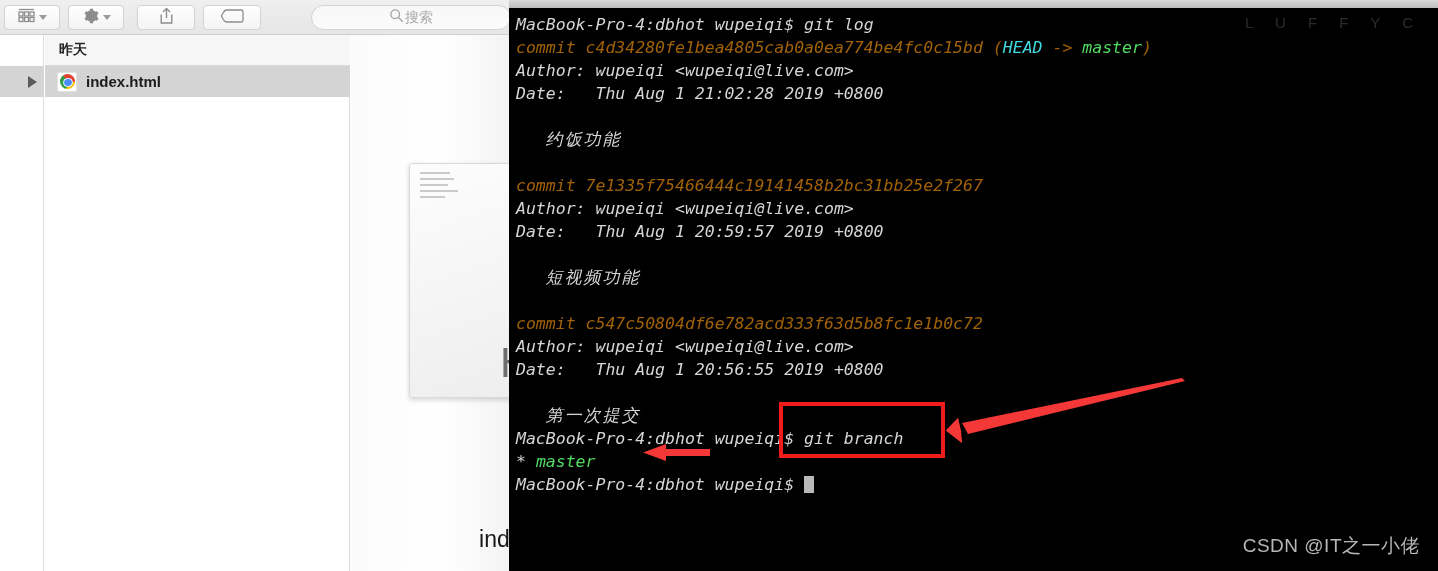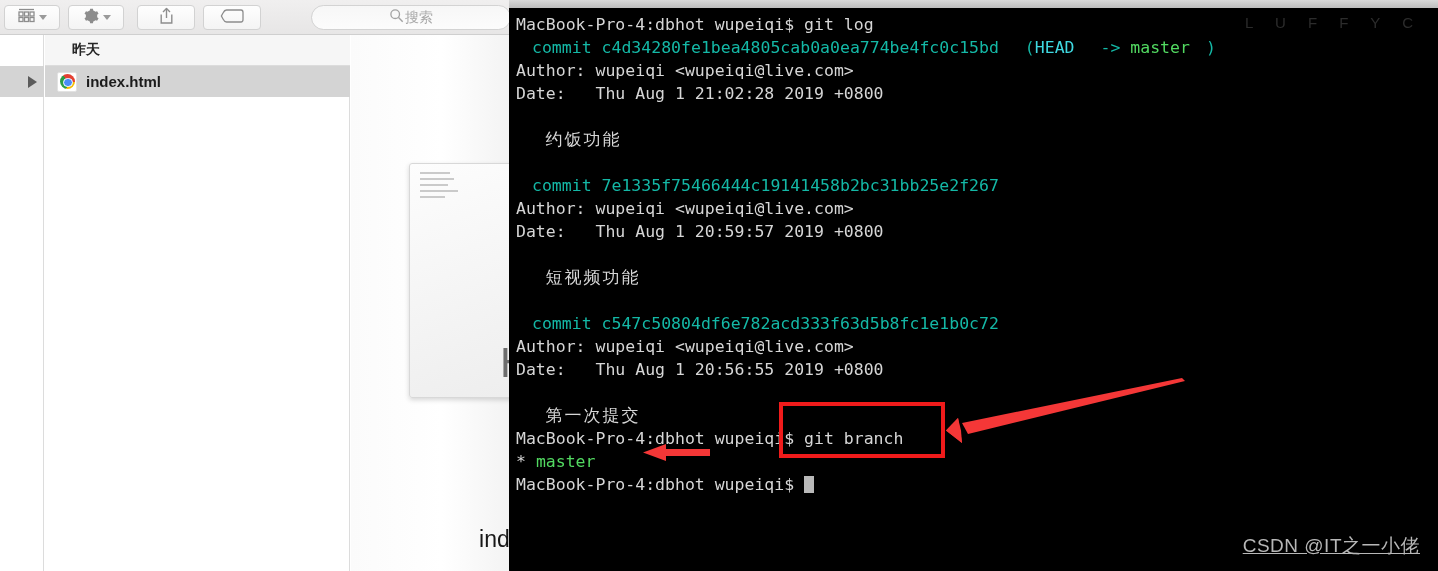--- a/index.html
+++ b/index.html
@@ -36,21 +36,21 @@
   .gutter-sel { position:absolute; left:0; top:31px; width:44px; height:31px;
     background:#d4d4d4; display:flex; align-items:center; justify-content:flex-end;
     padding-right:7px; }
   .tri { width:0;height:0;border-top:6px solid transparent;
     border-bottom:6px solid transparent;border-left:9px solid #5b5b5b; }
 
   .col-list { position:absolute; left:45px; top:0; width:305px; height:536px;
     background:#ffffff; border-right:1px solid #dcdcdc; }
   .group-head { position:absolute; left:0; top:0; width:305px; height:31px;
     background:#f6f6f6; border-bottom:1px solid #dcdcdc;
-    display:flex; align-items:center; padding-left:27px;
+    display:flex; align-items:center; padding-left:14px;
     font-size:14px; font-weight:bold; color:#262626; }
   .file-row { position:absolute; left:0; top:31px; width:305px; height:31px;
     background:#d4d4d4; display:flex; align-items:center; padding-left:12px; gap:9px; }
   .file-row .fname { font-size:15px; color:#1b1b1b;font-weight:bold; }
   .chromeicon { position:relative; width:20px; height:20px; background:#ffffff;
     border:1px solid #e2e2e2; border-radius:2px;
     display:flex; align-items:center; justify-content:center; }
   .chromeicon .ring { position:relative; width:15px; height:15px; border-radius:50%;
     background:conic-gradient(from -35deg,#e44133 0 35%,#f5bf00 35% 62%,#2a9d45 62% 100%); }
   .chromeicon .ring::after { content:""; position:absolute; left:3.6px; top:3.6px;
@@ -74,31 +74,31 @@
   
   .term { position:absolute; left:509px; top:0; width:929px; height:571px;
     background:#000000; overflow:hidden; }
   .term-topstrip { position:absolute; left:0; top:0; width:929px; height:8px;
     background:linear-gradient(180deg,#d9d9d9,#bdbdbd); }
   .term-wm { position:absolute; right:16px; top:14px;
     font-family:"Liberation Sans", sans-serif; font-size:15px;
     letter-spacing:9px; color:#2c2c2c; }
   .term-screen { position:absolute; left:0; top:8px; width:929px; height:563px;
     font-family:"DejaVu Sans Mono", monospace; font-size:16.5px; line-height:23px;
-    padding:5px 0 0 7px; color:#d0d0d0; white-space:pre; }
+    padding:5px 0 0 7px; color:#d0d0d0; white-space:pre;font-style:italic; }
   .term-screen .ln { height:23px; }
   .c-white { color:#d6d6d6; }
-  .c-yellow { color:#14b8a6;margin-left:16px; }
+  .c-yellow { color:#a16207; }
   .c-green { color:#52d961; }
   .c-cyan  { color:#3fd8e0;text-align:right; }
   .cursor { display:inline-block; width:10px; height:17px;
     background:#b9b9b9; vertical-align:-3px; }
   .cn { font-family:"DejaVu Sans", sans-serif; font-size:17px; letter-spacing:2px; }
   .csdn-wm { position:absolute; right:18px; bottom:12px;
-    font-size:19px; color:#b7b7b7; letter-spacing:.5px;text-decoration:underline; }
+    font-size:19px; color:#b7b7b7; letter-spacing:.5px; }
 
   
   .anno { position:absolute; left:0; top:0; width:1438px; height:571px;
     pointer-events:none; }
   .redbox { position:absolute; left:779px; top:402px; width:166px; height:56px;
     border:4px solid #f01b1b; }
 </style>
 </head>
 <body>
 

